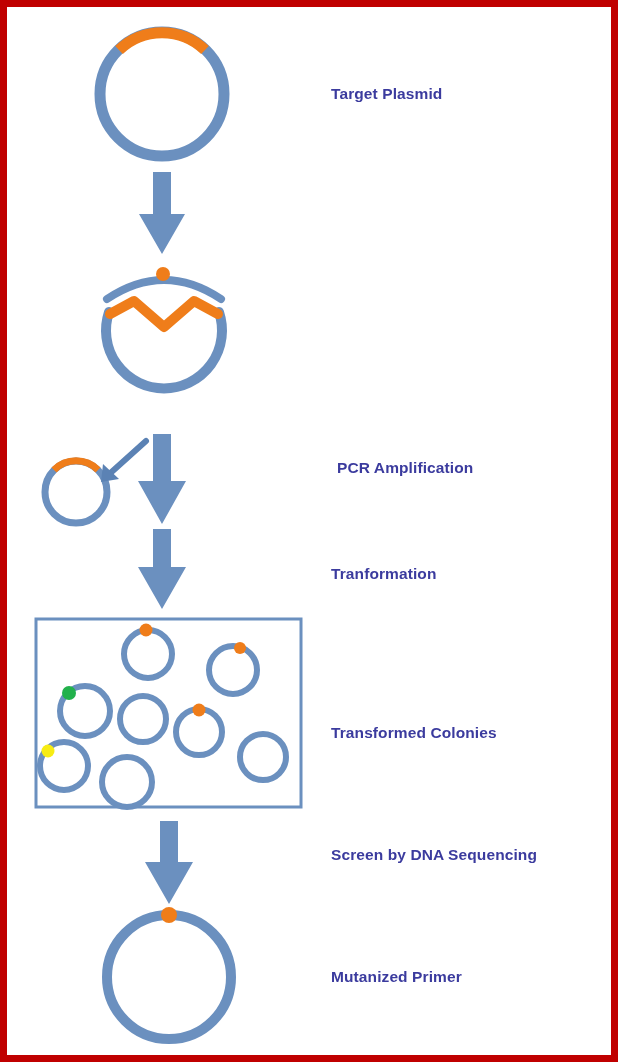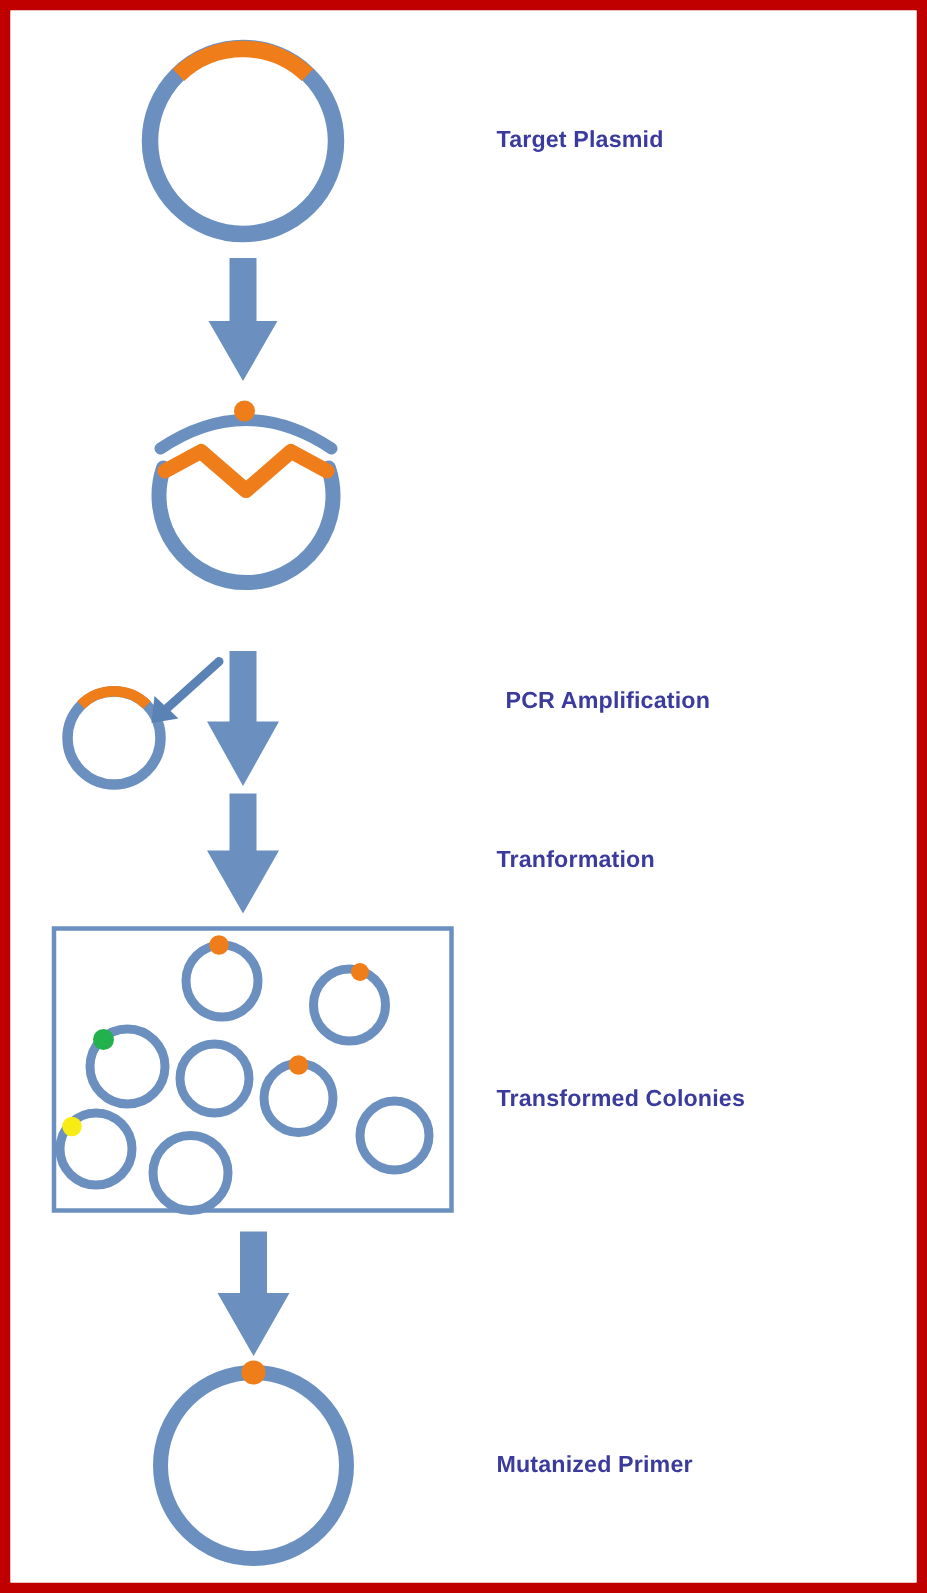--- a/index.html
+++ b/index.html
@@ -99,17 +99,18 @@
     <g>
       <circle cx="160" cy="968" r="62" fill="none" stroke="#6b90bf" stroke-width="10"></circle>
       <circle cx="160" cy="906" r="8" fill="#ef7d1a"></circle>
     </g>
   </svg>
 
   <div class="lbl" style="left:322px;top:77px;">Target Plasmid</div>
   <div class="lbl" style="left:328px;top:451px;">PCR Amplification</div>
   <div class="lbl" style="left:322px;top:557px;">Tranformation</div>
   <div class="lbl" style="left:322px;top:716px;">Transformed Colonies</div>
+  <div class="lbl" style="left:322px;top:838px;">Screen by DNA Sequencing</div>
   <div class="lbl" style="left:322px;top:960px;">Mutanized Primer</div>
 
   </div>
  </div>
 </div>
 
 </body></html>

